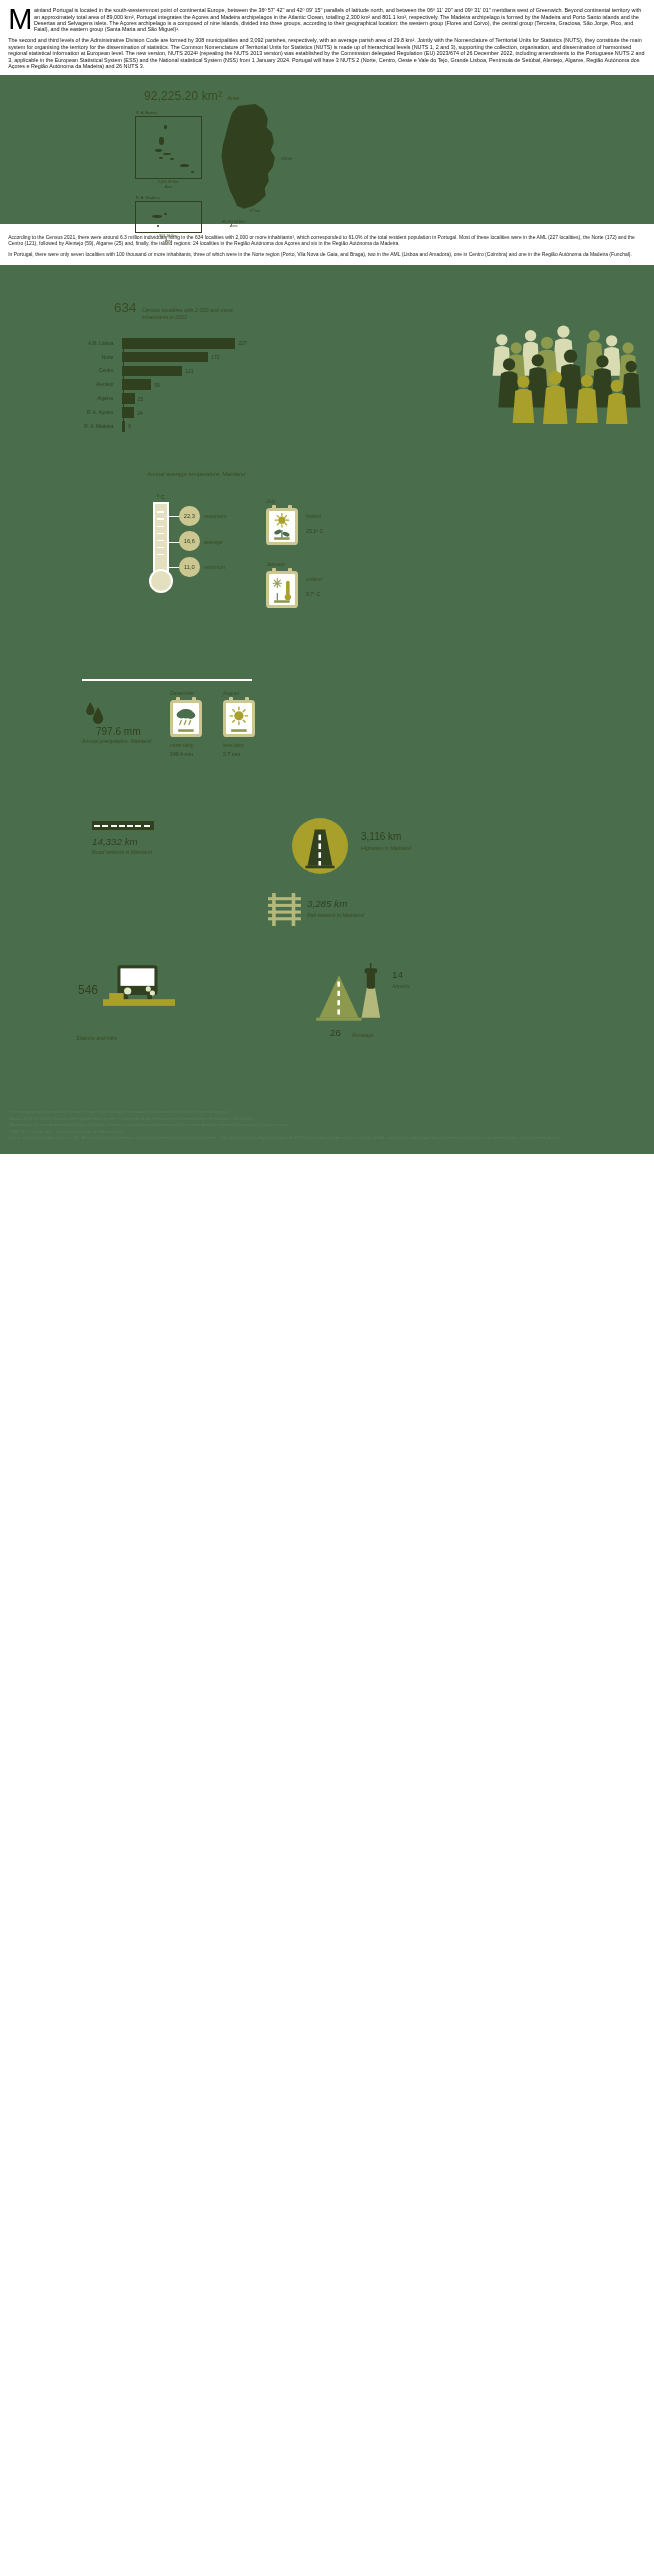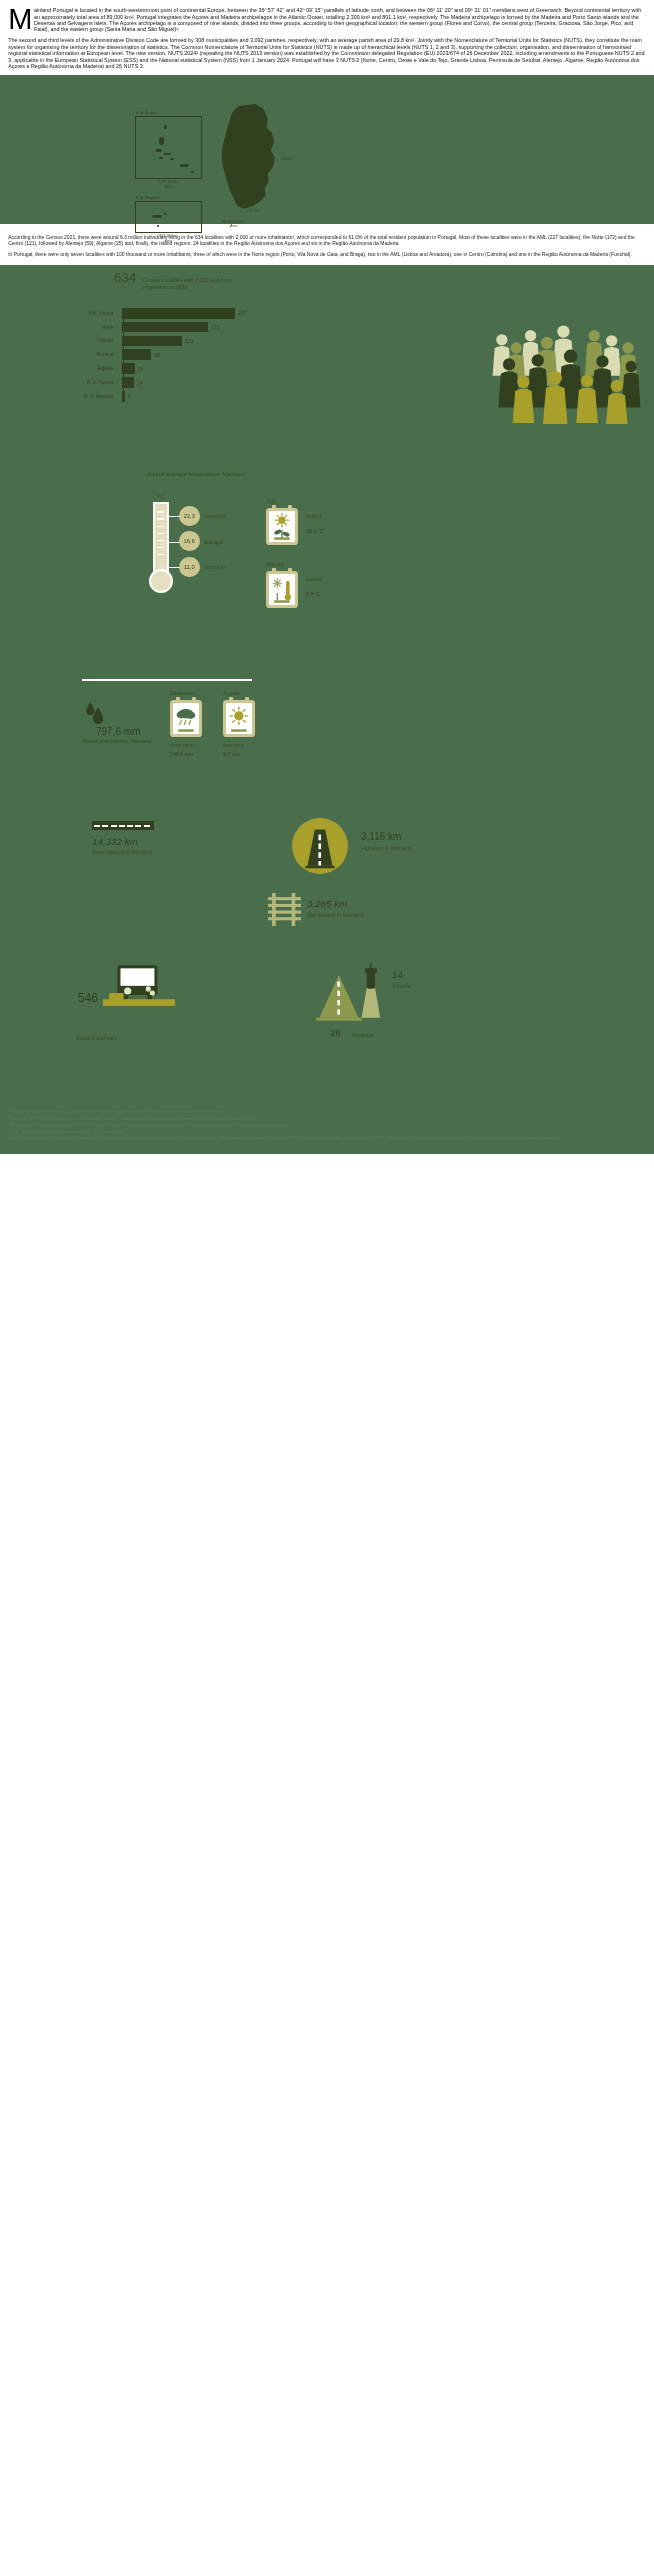--- a/index.html
+++ b/index.html
@@ -122,21 +122,21 @@
     padding: 10.3px 8.2px 3.1px 8.2px;
   }
   .census-text p {
     font-size: 5px;
     line-height: 6.2px;
     color: #1c1c1c;
     margin-bottom: 4.6px;
   }
 
   
-  .sec-bars { position: relative; padding-top: 5px; height: 185px; }
+  .sec-bars { position: relative; padding-top: 35px; height: 185px; }
   .bars-head {
     margin-left: 114px;
     display: flex;
     align-items: baseline;
     gap: 5.7px;
   }
   .bars-big {
     font-size: 13.4px;
     color: #3a4a22;
   }
@@ -349,20 +349,24 @@
 <div class="intro">
   <p>
     <span class="dropcap">M</span><span>ainland Portugal is located in the south-westernmost point of continental Europe, between the 36º 57' 42'' and 42º 09' 15'' parallels of latitude north, and between the 06º 11' 20'' and 09º 31' 01'' meridians west of Greenwich. Beyond continental territory with an approximately total area of 89,000 km², Portugal integrates the Açores and Madeira archipelagos in the Atlantic Ocean, totalling 2,300 km² and 801.1 km², respectively. The Madeira archipelago is formed by the Madeira and Porto Santo islands and the Desertas and Selvagens islets. The Açores archipelago is a composed of nine islands, divided into three groups, according to their geographical location: the western group (Flores and Corvo), the central group (Terceira, Graciosa, São Jorge, Pico, and Faial), and the eastern group (Santa Maria and São Miguel)¹.</span>
   </p>
   <p>The second and third levels of the Administrative Division Code are formed by 308 municipalities and 3,092 parishes, respectively, with an average parish area of 29.8 km². Jointly with the Nomenclature of Territorial Units for Statistics (NUTS), they constitute  the main system for organising the territory for the dissemination of statistics. The Common Nomenclature of Territorial Units for Statistics (NUTS) is made up of hierarchical levels (NUTS 1, 2 and 3), supporting the collection, organisation, and dissemination of harmonised regional statistical information at European level. The new version, NUTS 2024² (repealing the NUTS 2013 version) was established by the Commission delegated Regulation (EU) 2023/674 of 26 December 2022,  including amendments to the Portuguese NUTS 2 and 3, applicable in the European Statistical System (ESS) and the National statistical System (NSS) from 1 January 2024. Portugal will have 3 NUTS 2 (Norte, Centro, Oeste e Vale do Tejo, Grande Lisboa, Península de Setúbal, Alentejo, Algarve, Região Autónoma dos Açores e Região Autónoma da Madeira) and 26 NUTS 3.</p>
 </div>
 
 <div class="green-body">
 
   <div class="sec-area">
+    <div class="area-head">
+      <span class="area-value">92,225.20 km²</span>
+      <span class="area-label">Area</span>
+    </div>
 
     <div class="insets">
       <div class="inset-title">R. A. Açores</div>
       <div class="inset-box inset-azores">
         <span class="isl" style="left:28px;top:8.2px;width:2.6px;height:4.6px;border-radius:40%"></span>
         <span class="isl" style="left:23px;top:20.6px;width:4.6px;height:7.7px;border-radius:45%"></span>
         <span class="isl" style="left:18.5px;top:32px;width:7.2px;height:3.1px;border-radius:45%"></span>
         <span class="isl" style="left:27px;top:36px;width:8.2px;height:2.6px;border-radius:45%"></span>
         <span class="isl" style="left:23px;top:40px;width:4.1px;height:2.6px;border-radius:45%"></span>
         <span class="isl" style="left:34px;top:41px;width:3.6px;height:2.1px;border-radius:45%"></span>
@@ -675,21 +679,21 @@
         <rect x="46" y="0" width="7" height="64" fill="#b4b87a"></rect>
         <rect x="0" y="8" width="64" height="6" fill="#b4b87a"></rect>
         <rect x="0" y="21" width="64" height="6" fill="#b4b87a"></rect>
         <rect x="0" y="34" width="64" height="6" fill="#b4b87a"></rect>
         <rect x="0" y="47" width="64" height="6" fill="#b4b87a"></rect>
       </svg>
     </div>
     <div class="t-big" style="left:307px;top:87px;">3,285 km</div>
     <div class="t-sub" style="left:307px;top:101px;">Rail network in Mainland</div>
 
-    <div class="train-num" style="left:78px;top:180px;">546</div>
+    <div class="train-num" style="left:78px;top:172px;">546</div>
     <svg width="72" height="57" style="position:absolute;left:103px;top:152px;" viewBox="0 0 140 110">
       <rect x="28" y="4" width="78" height="58" rx="5" fill="#31401f"></rect>
       <rect x="34" y="10" width="66" height="34" fill="#ffffff"></rect>
       <circle cx="48" cy="54" r="7" fill="#e4e8c2"></circle>
       <circle cx="88" cy="50" r="5" fill="#e4e8c2"></circle>
       <circle cx="96" cy="58" r="5" fill="#e4e8c2"></circle>
       <rect x="40" y="62" width="9" height="9" fill="#31401f"></rect>
       <rect x="86" y="62" width="9" height="9" fill="#31401f"></rect>
       <rect x="0" y="70" width="140" height="13" fill="#a8a02a"></rect>
       <rect x="12" y="58" width="28" height="14" fill="#a8a02a"></rect>

